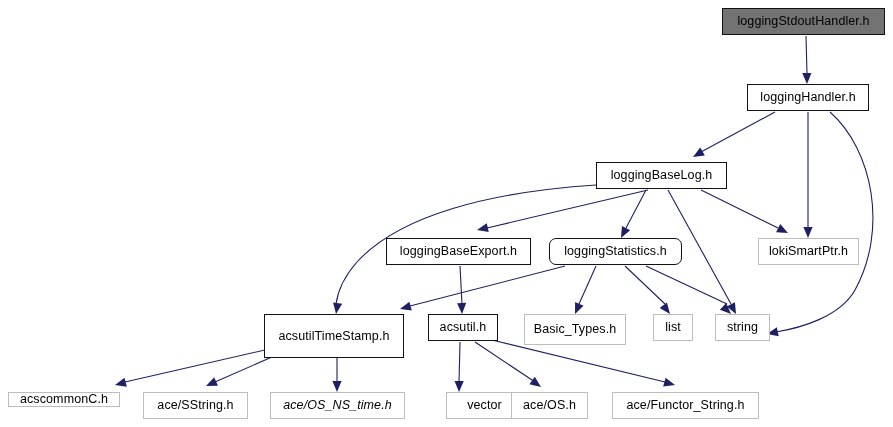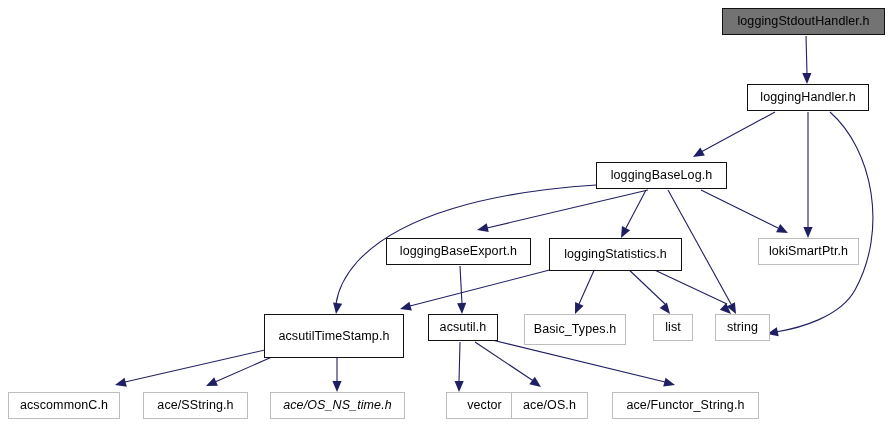--- a/index.html
+++ b/index.html
@@ -145,39 +145,39 @@
       </div>
       <div class="node strong" style="left: 596px; top: 162px; width: 131px; height: 27px;">
         <span class="node-label">loggingBaseLog.h</span>
       </div>
       <div class="node light" style="left: 758px; top: 238px; width: 101px; height: 27px;">
         <span class="node-label">lokiSmartPtr.h</span>
       </div>
       <div class="node strong" style="left: 386px; top: 238px; width: 145px; height: 27px;">
         <span class="node-label">loggingBaseExport.h</span>
       </div>
-      <div class="node strong" style="left: 549px; top: 238px; width: 133px; height: 33px;">
+      <div class="node strong" style="left: 549px; top: 238px; width: 133px; height: 27px; border-radius: 7px;">
         <span class="node-label">loggingStatistics.h</span>
       </div>
       <div class="node strong" style="left: 264px; top: 314px; width: 140px; height: 44px;">
         <span class="node-label">acsutilTimeStamp.h</span>
       </div>
       <div class="node strong" style="left: 428px; top: 314px; width: 70px; height: 27px;">
         <span class="node-label">acsutil.h</span>
       </div>
       <div class="node light" style="left: 524px; top: 314px; width: 102px; height: 31px;">
         <span class="node-label">Basic_Types.h</span>
       </div>
       <div class="node light" style="left: 653px; top: 314px; width: 40px; height: 27px;">
         <span class="node-label">list</span>
       </div>
       <div class="node light" style="left: 715px; top: 314px; width: 55px; height: 27px;">
         <span class="node-label">string</span>
       </div>
-      <div class="node light" style="left: 8px; top: 392px; width: 112px; height: 27px;">
+      <div class="node light" style="left: 8px; top: 392px; width: 112px; height: 15px;">
         <span class="node-label">acscommonC.h</span>
       </div>
       <div class="node light" style="left: 143px; top: 392px; width: 105px; height: 27px; align-items: center;">
         <span class="node-label">ace/SString.h</span>
       </div>
       <div class="node light" style="left: 270px; top: 392px; width: 135px; height: 27px; font-style: italic;">
         <span class="node-label">ace/OS_NS_time.h</span>
       </div>
       <div class="node light" style="left: 446px; top: 392px; width: 77px; height: 27px;">
         <span class="node-label">vector</span>

